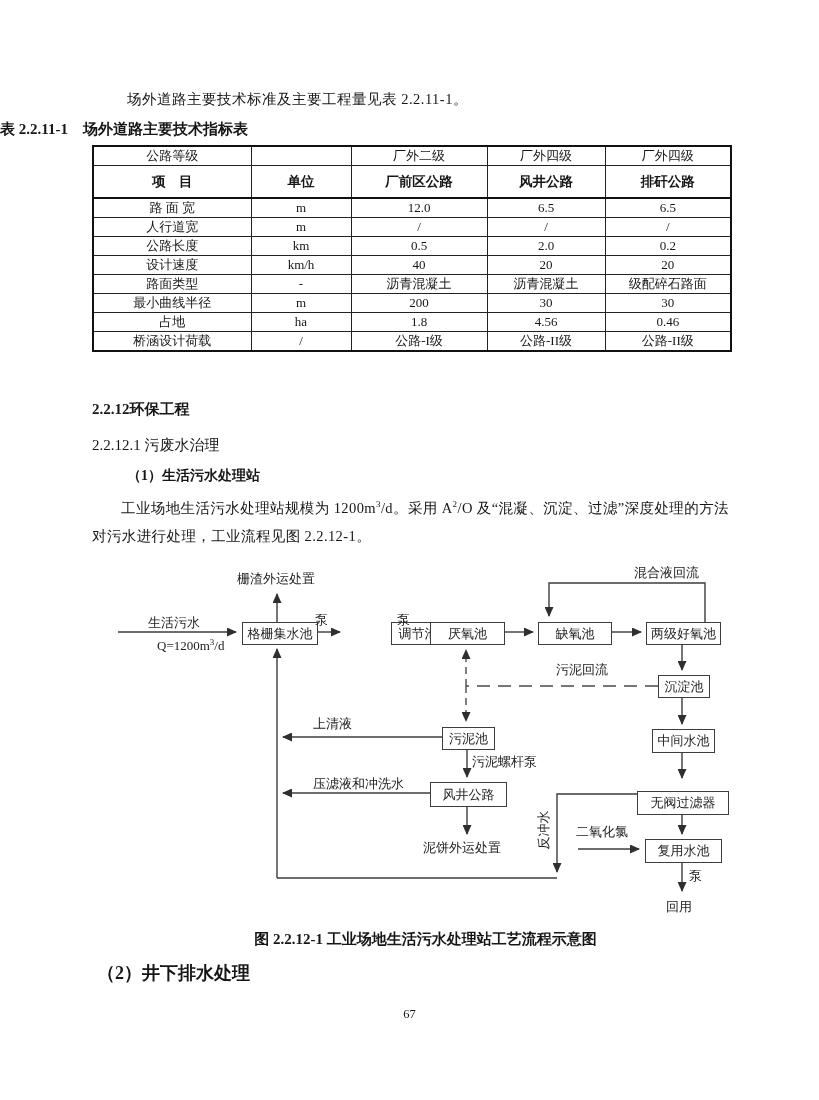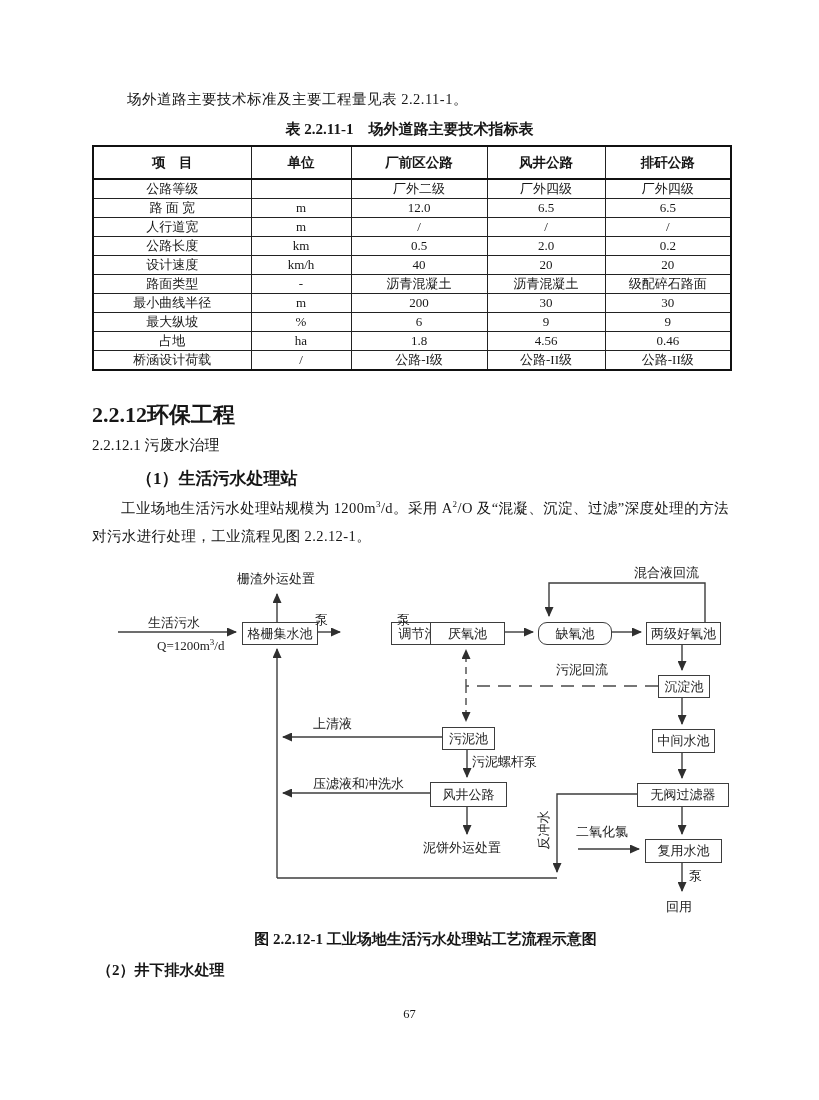--- a/index.html
+++ b/index.html
@@ -1,25 +1,25 @@
 <!DOCTYPE html>
 <html><head>
 <meta charset="utf-8">
 <style>
   html,body{margin:0;padding:0;background:#ffffff;}
   body{width:819px;height:1100px;position:relative;overflow:hidden;
        font-family:"Liberation Serif","DejaVu Serif",serif;color:#161616;}
   .abs{position:absolute;}
   
   .intro{left:127px;top:90px;font-size:14.5px;letter-spacing:.5px;}
-  .tbl-title{left:0;top:120px;width:819px;text-align:center;font-weight:bold;font-size:15px;}
-  .h1{left:92px;top:400px;font-weight:bold;font-size:22px;}
+  .tbl-title{left:0;top:120px;width:819px;text-align:left;font-weight:bold;font-size:15px;}
+  .h1{left:92px;top:400px;font-weight:bold;font-size:15px;}
   .h2{left:92px;top:436px;font-weight:normal;font-size:15px;}
-  .h3{left:127px;top:467px;font-weight:bold;font-size:17px;margin-left:9px;}
-  .h4{left:97px;top:961px;font-weight:bold;font-size:15px;}
+  .h3{left:127px;top:467px;font-weight:bold;font-size:14px;}
+  .h4{left:97px;top:961px;font-weight:bold;font-size:18px;}
   .para{left:92px;top:494px;width:637px;font-size:14.5px;line-height:28px;
         text-align:justify;text-indent:2em;letter-spacing:.4px;}
   .caption{left:0;top:930px;width:819px;text-align:center;font-weight:bold;font-size:15px;margin-left:16px;}
   .pageno{left:0;top:1007px;width:819px;text-align:center;font-size:12.5px;}
   sup{font-size:9px;line-height:0;}
   
   table.roads{position:absolute;left:92px;top:145px;width:638px;border-collapse:collapse;
       table-layout:fixed;font-size:13px;}
   table.roads th,table.roads td{border:1px solid #222;text-align:center;vertical-align:middle;
       padding:0;overflow:hidden;white-space:nowrap;}
@@ -45,34 +45,34 @@
 <table class="roads">
   <colgroup>
     <col style="width:158px">
       <col style="width:100px">
       <col style="width:136px">
     <col style="width:118px">
       <col style="width:126px">
   </colgroup>
   <tbody>
       <tr>
+    <td>公路等级</td>
+    <td></td>
+    <td>厂外二级</td>
+    <td>厂外四级</td>
+    <td>厂外四级</td>
+  </tr>
+  <tr>
     <th>项　目</th>
     <th>单位</th>
     <th>厂前区公路</th>
     <th>风井公路</th>
     <th>排矸公路</th>
   </tr>
   <tr>
-    <td>公路等级</td>
-    <td></td>
-    <td>厂外二级</td>
-    <td>厂外四级</td>
-    <td>厂外四级</td>
-  </tr>
-  <tr>
     <td>路 面 宽</td>
     <td>m</td>
     <td>12.0</td>
     <td>6.5</td>
     <td>6.5</td>
   </tr>
   <tr>
     <td>人行道宽</td>
     <td>m</td>
     <td>/</td>
@@ -99,27 +99,20 @@
     <td>沥青混凝土</td>
     <td>沥青混凝土</td>
     <td>级配碎石路面</td>
   </tr>
   <tr>
     <td>最小曲线半径</td>
     <td>m</td>
     <td>200</td>
     <td>30</td>
     <td>30</td>
-  </tr>
-  <tr>
-    <td>最大纵坡</td>
-    <td>%</td>
-    <td>6</td>
-    <td>9</td>
-    <td>9</td>
   </tr>
   <tr>
     <td>占地</td>
     <td>ha</td>
     <td>1.8</td>
     <td>4.56</td>
     <td>0.46</td>
   </tr>
   <tr>
     <td>桥涵设计荷载</td>
@@ -169,25 +162,25 @@
     <g stroke="#4a4a4a" stroke-width="1.4" fill="none">
       <path d="M658,131 H466" stroke-dasharray="13 8"></path>
       <path d="M466,131 V95" stroke-dasharray="7 5" marker-end="url(#ah)"></path>
       <path d="M466,131 V166" stroke-dasharray="7 5" marker-end="url(#ah)"></path>
     </g>
   </svg>
 
   <div class="dbox" style="left:242px;top:67px;width:74px;height:21px;">格栅集水池</div>
   <div class="dbox" style="left:347px;top:67px;width:52px;height:21px;margin-left:44px;">调节池</div>
   <div class="dbox" style="left:430px;top:67px;width:73px;height:21px;">厌氧池</div>
-  <div class="dbox" style="left:538px;top:67px;width:72px;height:21px;border-radius:9px;">缺氧池</div>
+  <div class="dbox" style="left:538px;top:67px;width:72px;height:21px;">缺氧池</div>
   <div class="dbox" style="left:646px;top:67px;width:73px;height:21px;">两级好氧池</div>
   <div class="dbox" style="left:658px;top:120px;width:50px;height:21px;">沉淀池</div>
   <div class="dbox" style="left:652px;top:174px;width:61px;height:22px;">中间水池</div>
-  <div class="dbox" style="left:637px;top:228px;width:90px;height:22px;">无阀过滤器</div>
+  <div class="dbox" style="left:637px;top:236px;width:90px;height:22px;">无阀过滤器</div>
   <div class="dbox" style="left:645px;top:284px;width:75px;height:22px;">复用水池</div>
   <div class="dbox" style="left:442px;top:172px;width:51px;height:21px;">污泥池</div>
   <div class="dbox" style="left:430px;top:227px;width:75px;height:23px;">风井公路</div>
 
   <div class="dlab" style="left:148px;top:59px;font-family:Liberation Mono, monospace;">生活污水</div>
   <div class="dlab" style="left:157px;top:83px;"><span>Q=1200m</span><sup>3</sup><span>/d</span></div>
   <div class="dlab" style="left:237px;top:15px;">栅渣外运处置</div>
   <div class="dlab" style="left:315px;top:56px;">泵</div>
   <div class="dlab" style="left:397px;top:56px;">泵</div>
   <div class="dlab" style="left:634px;top:9px;">混合液回流</div>

